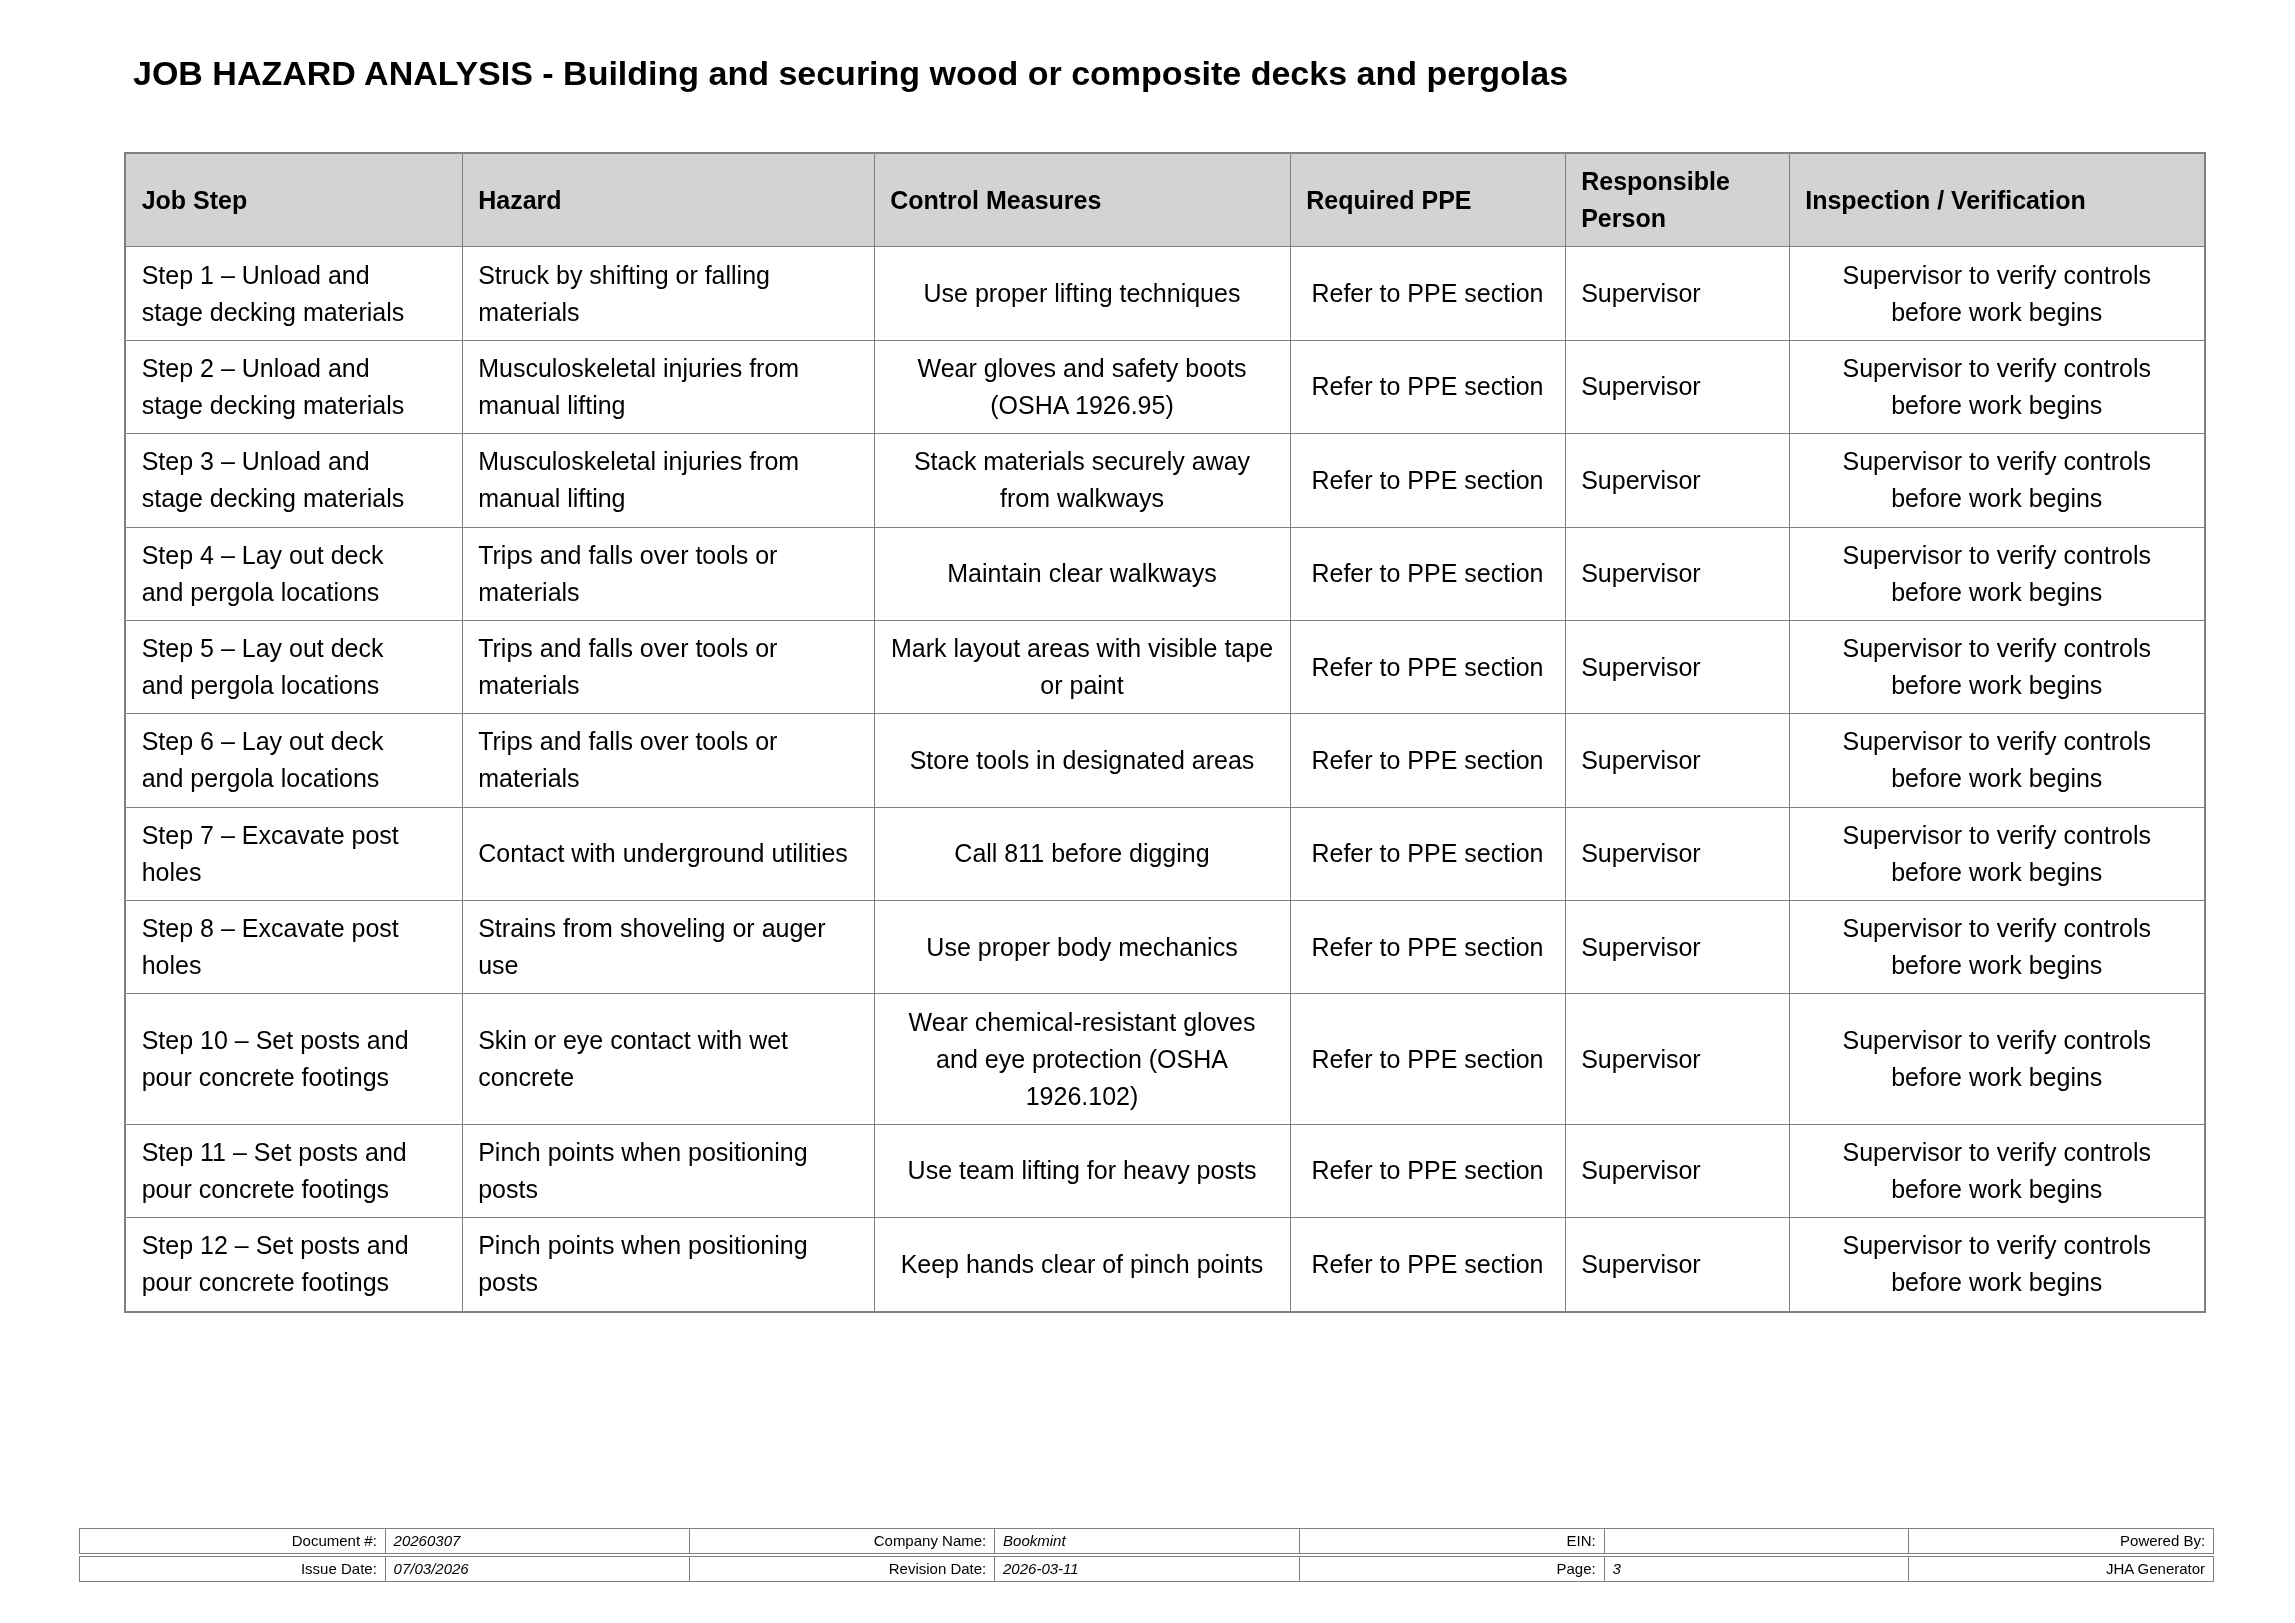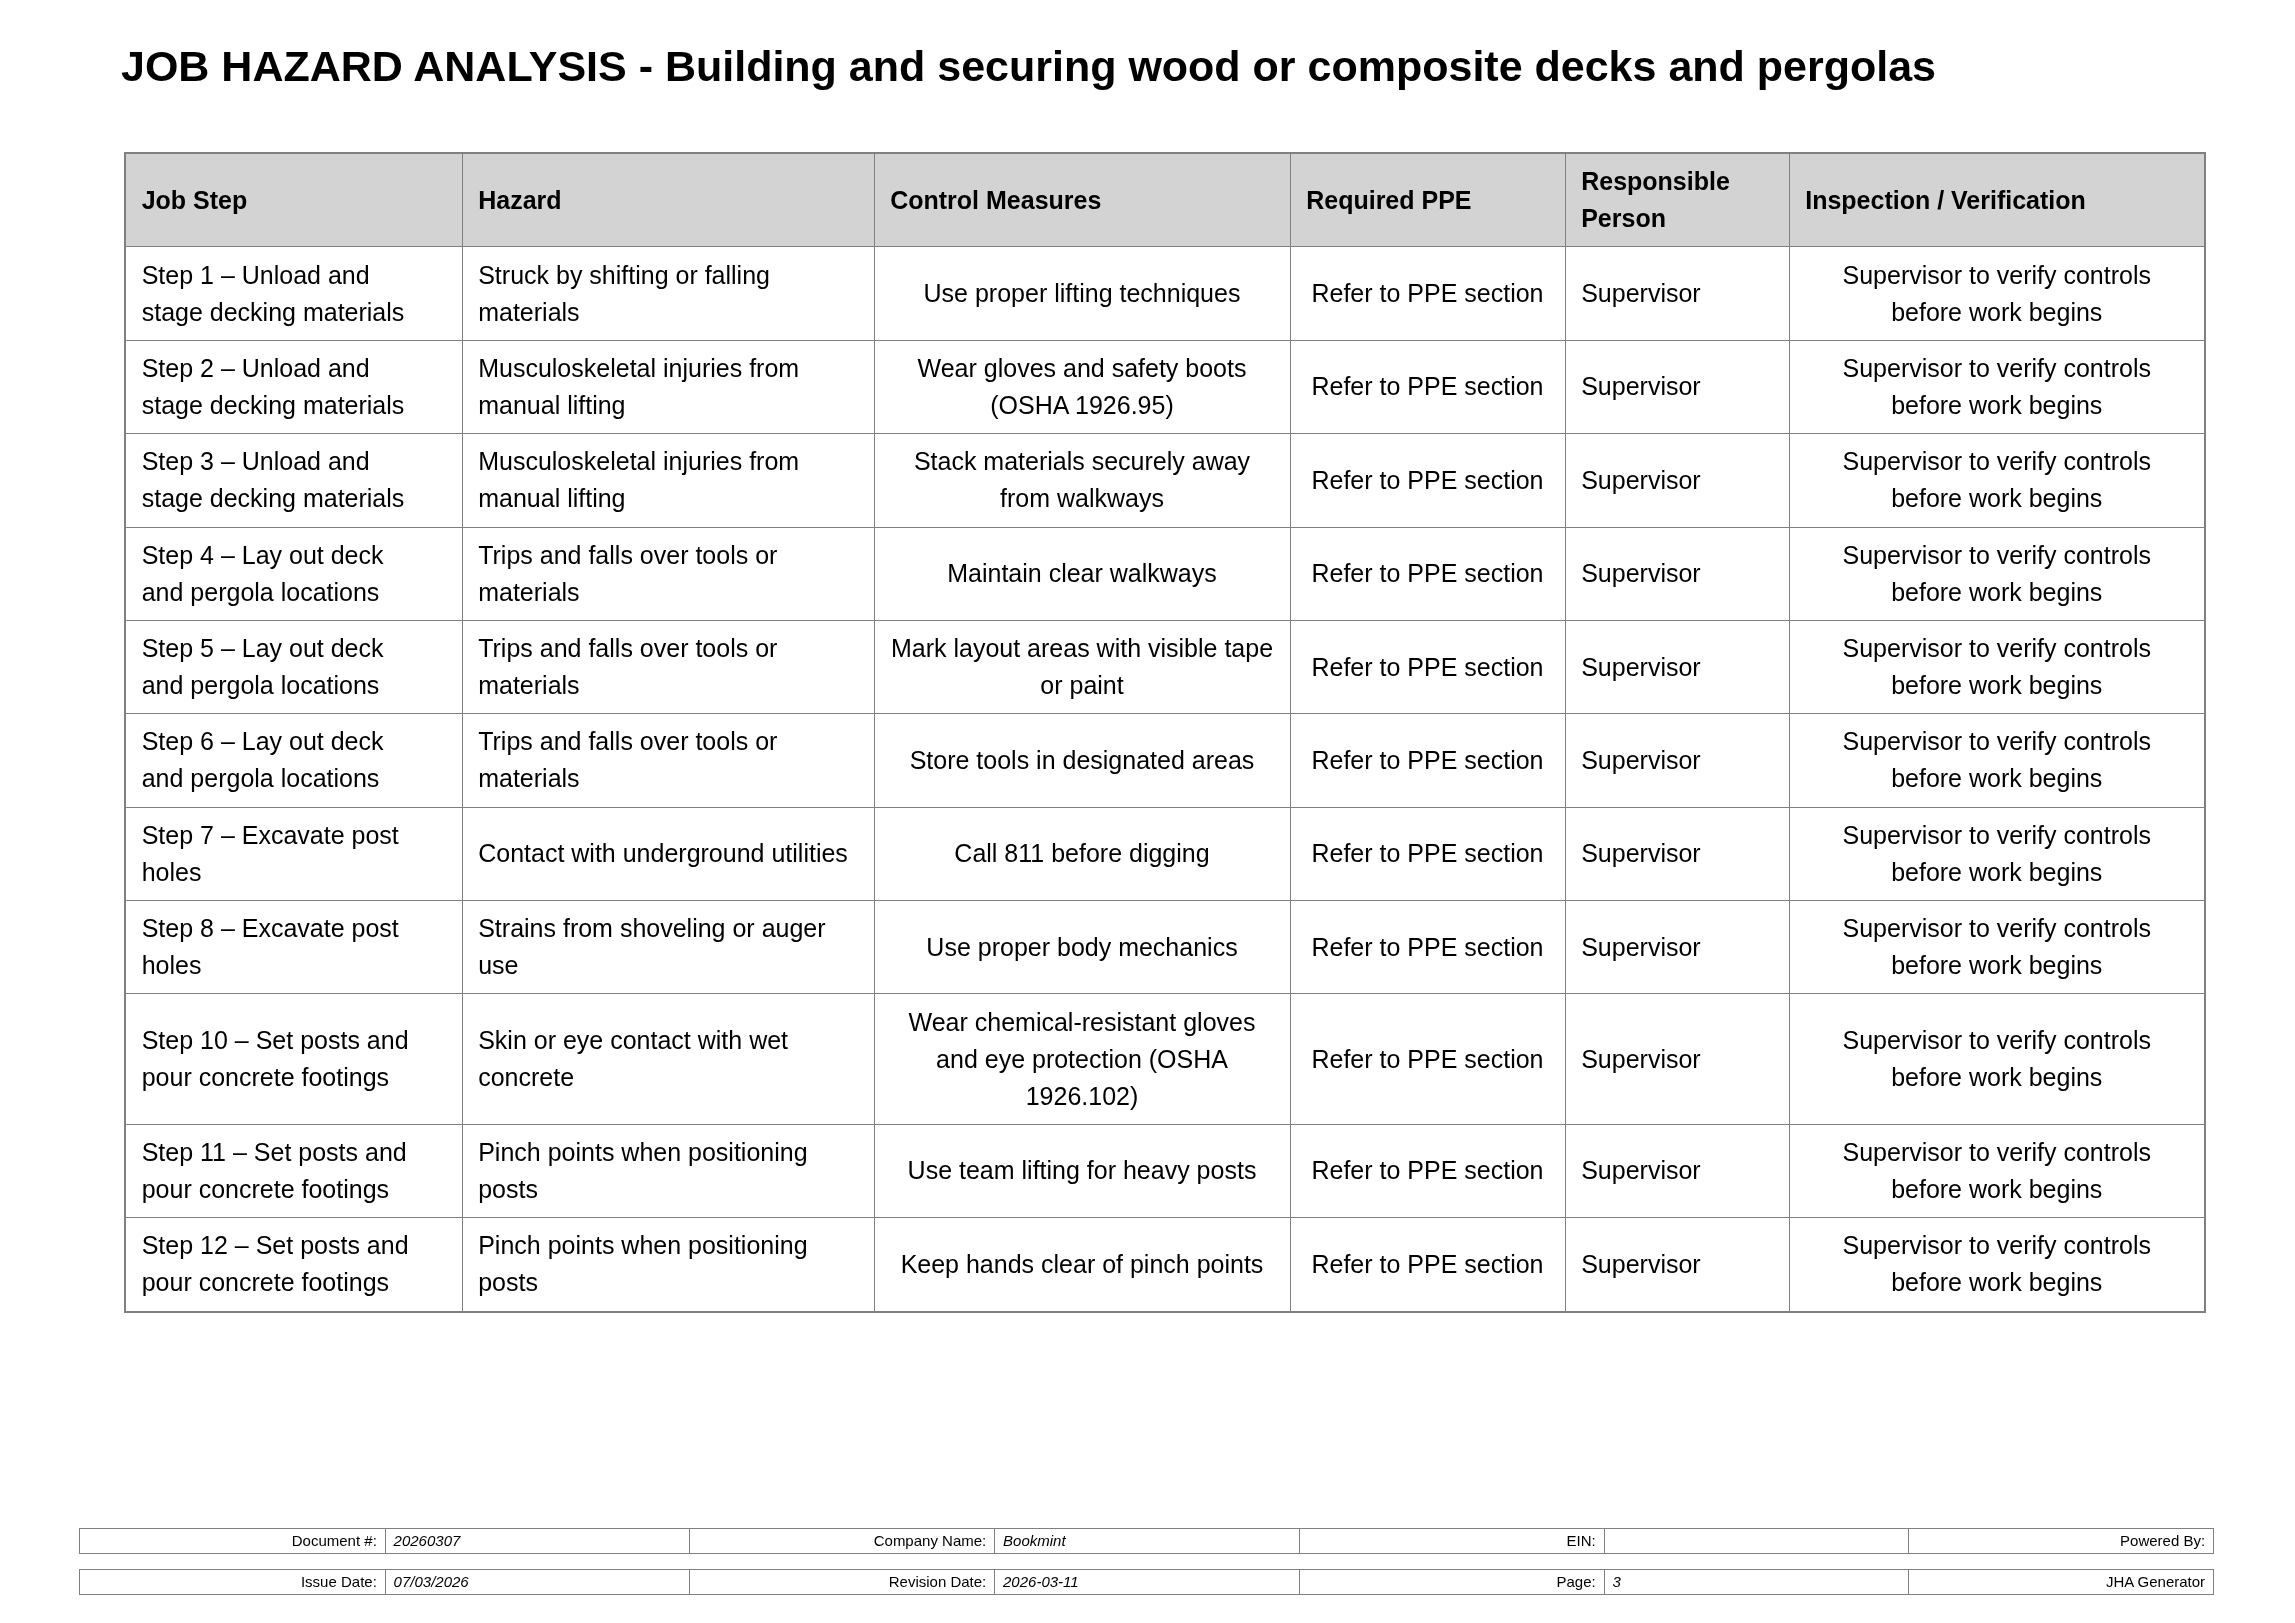--- a/index.html
+++ b/index.html
@@ -6,22 +6,22 @@
   body {
     width: 2295px; height: 1623px;
     background: #ffffff;
     position: relative;
     font-family: "Liberation Sans", "DejaVu Sans", sans-serif;
     color: #000000;
   }
   .doc-title {
     position: absolute;
     left: 121px; top: 44px;
-    margin: 0;
-    font-size: 43px;
+    margin: 12px;
+    font-size: 34px;
     font-weight: bold;
     line-height: 1.05;
     white-space: nowrap;
   }
   table.jha {
     position: absolute;
     left: 124px; top: 152px;
     width: 2080px;
     border-collapse: collapse;
     table-layout: fixed;
@@ -52,21 +52,21 @@
     width: 2135px;
   }
   .frow {
     display: grid;
     grid-template-columns: repeat(7, 1fr);
     border: 1.3px solid #808080;
     height: 26px;
     background: #ffffff;
     box-sizing: border-box;
   }
-  .frow + .frow { margin-top: 15px; }
+  .frow + .frow { margin-top: 2px; }
   .fcell {
     display: flex;
     align-items: center;
     font-size: 15px;
     line-height: 23.6px;
     padding: 0 7.9px;
     border-left: 1.3px solid #808080;
     overflow: hidden;
     white-space: nowrap;
     height: 100%;

